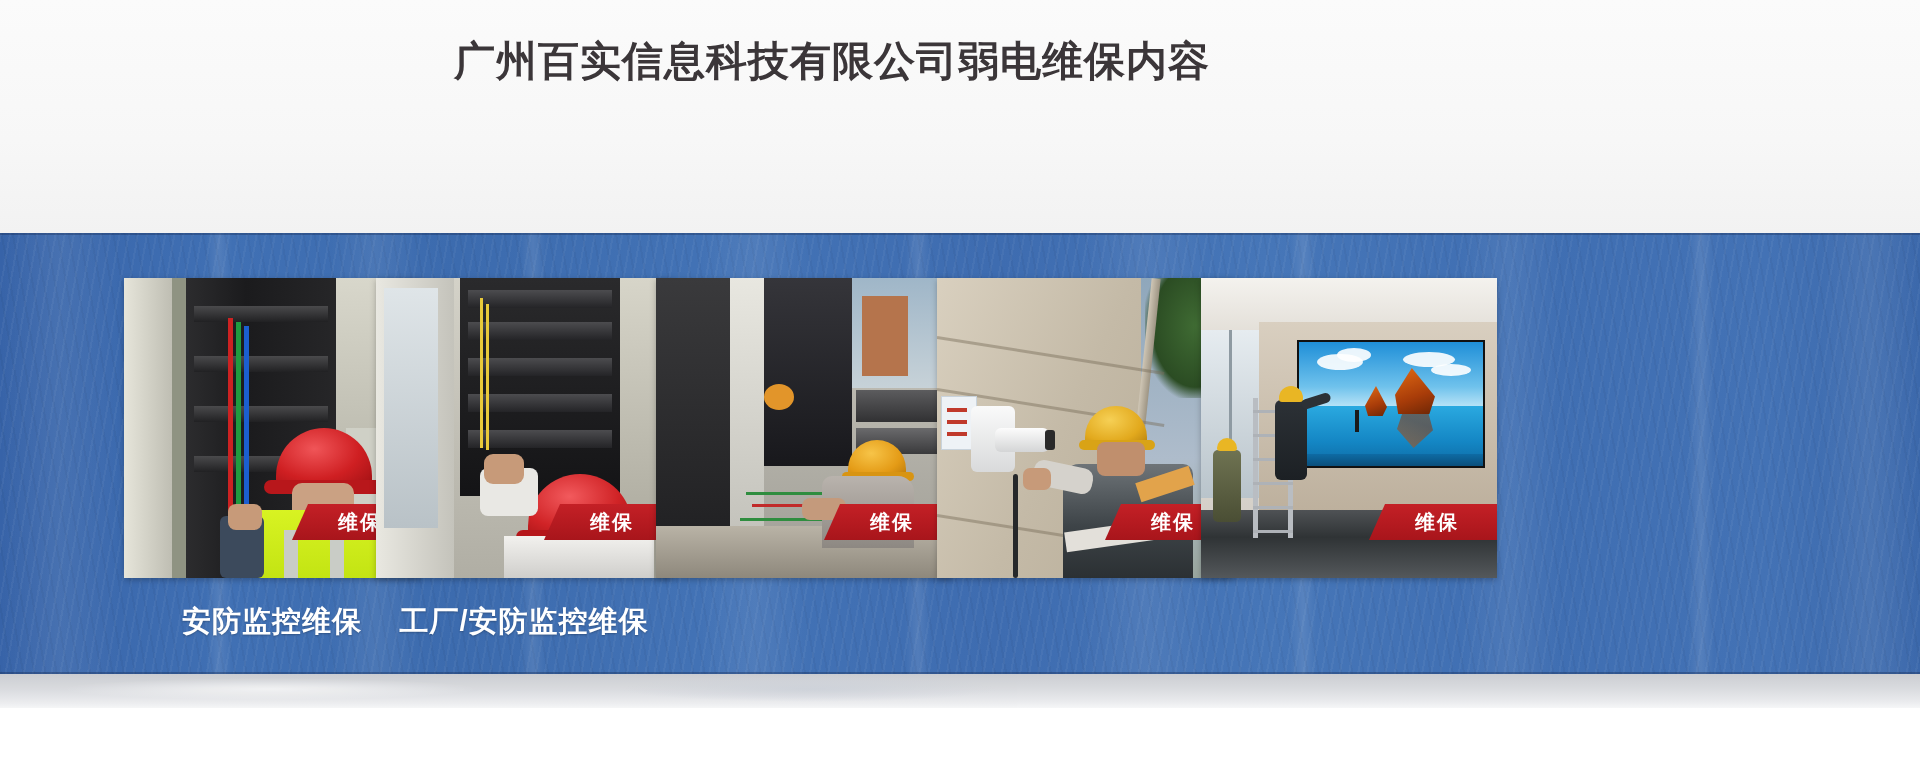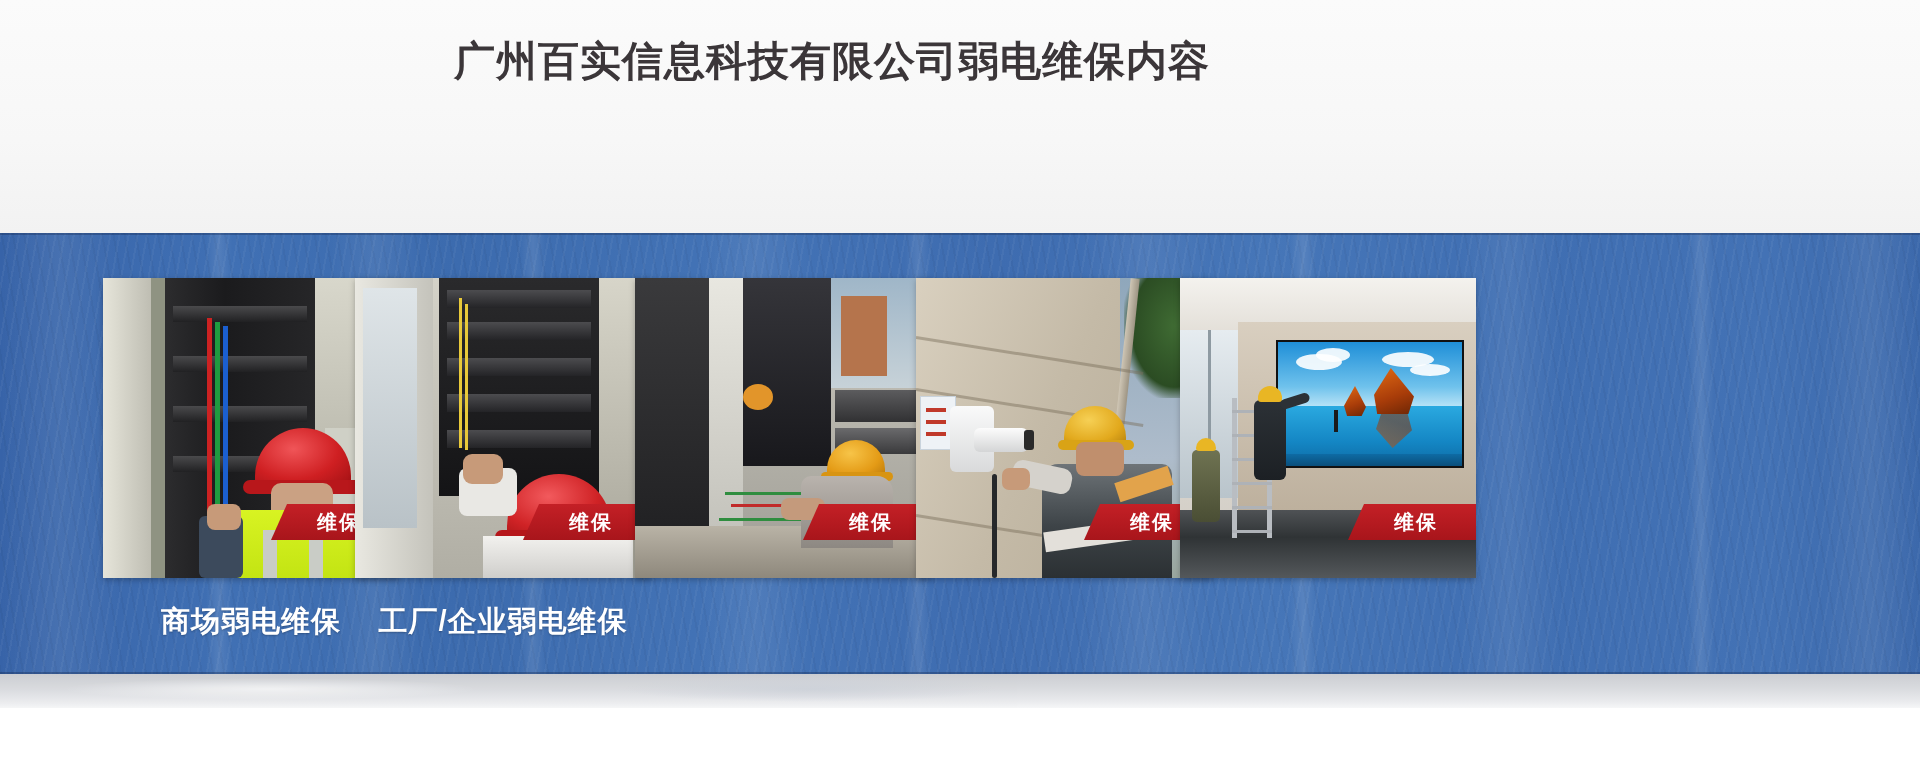--- a/index.html
+++ b/index.html
@@ -75,21 +75,21 @@
   .under-strip .blur2{
     position:absolute;left:620px;top:2px;width:380px;height:26px;
     background:radial-gradient(ellipse at center, rgba(200,205,215,0.75) 0%, rgba(255,255,255,0) 70%);
   }
 
   
   .cards{
     position:absolute;left:0;top:233px;width:1920px;height:441px;
   }
   .card{
-    position:absolute;top:45px;width:296px;
+    position:absolute;top:45px;width:296px;margin-left:21px;
   }
   .photo{
     position:relative;width:296px;height:300px;overflow:hidden;
     background:#2b3440;
     box-shadow:0 2px 6px rgba(0,0,0,0.25);
   }
   .photo .scene{position:absolute;left:0;top:0;width:296px;height:300px;}
 
   .badge{
     position:absolute;right:0;bottom:38px;
@@ -267,21 +267,21 @@
           <div class="s helmetbrim"></div>
           <div class="s head"></div>
           <div class="s vest"></div>
           <div class="s stripe" style="left:160px;"></div>
           <div class="s stripe" style="left:206px;"></div>
           <div class="s arm"></div>
           <div class="s hand"></div>
         </div>
         <div class="badge">维保</div>
       </div>
-      <div class="caption">商场弱电维保</div>
+      <div class="caption">安防监控维保</div>
     </div>
 
     <div class="card" style="left:355px;">
       <div class="photo">
         <div class="scene sc2">
           <div class="s winframe"></div>
           <div class="s winglass"></div>
           <div class="s rack"></div>
           <div class="s pp" style="top:12px;"></div>
           <div class="s pp" style="top:44px;"></div>
@@ -292,21 +292,21 @@
           <div class="s ylw" style="left:110px;top:26px;height:146px;"></div>
           <div class="s wall"></div>
           <div class="s helmet"></div>
           <div class="s brim"></div>
           <div class="s body"></div>
           <div class="s arm"></div>
           <div class="s hand"></div>
         </div>
         <div class="badge">维保</div>
       </div>
-      <div class="caption">工厂/企业弱电维保</div>
+      <div class="caption">工厂/安防监控维保</div>
     </div>
 
     <div class="card" style="left:635px;">
       <div class="photo">
         <div class="scene sc3">
           <div class="s sky"></div>
           <div class="s bldg"></div>
           <div class="s lpanel"></div>
           <div class="s cwhite"></div>
           <div class="s rackdark"></div>

